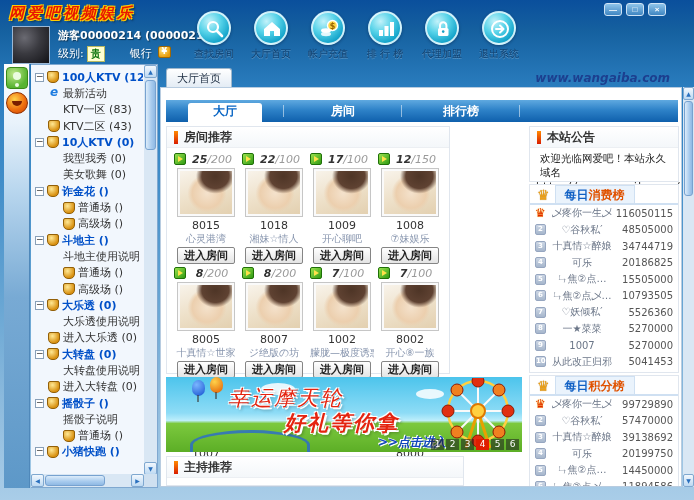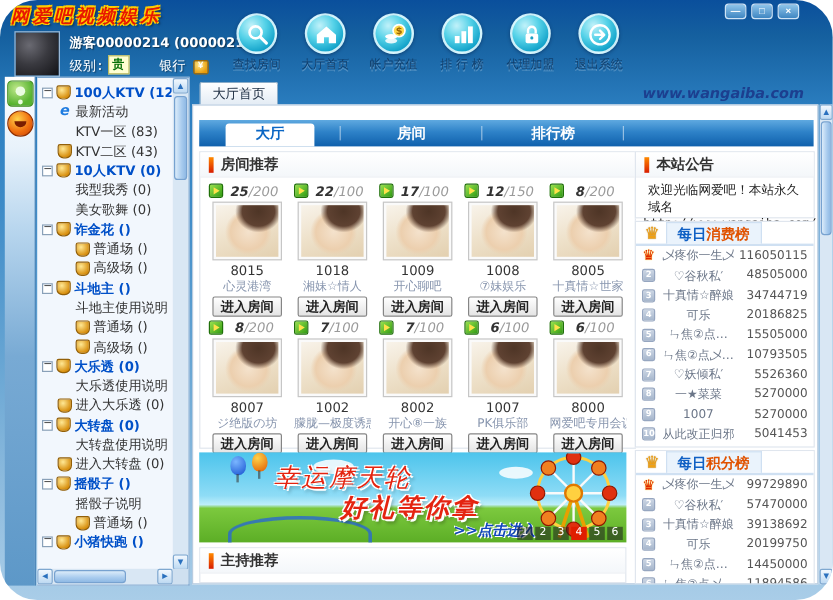--- a/index.html
+++ b/index.html
@@ -1,30 +1,30 @@
 <!DOCTYPE html>
 <html><head>
 <meta charset="utf-8">
 <style>
 *{box-sizing:border-box;margin:0;padding:0;}
 html,body{width:694px;height:500px;overflow:hidden;}
 body{font-family:"DejaVu Sans","Liberation Sans",sans-serif;font-size:11px;}
 #win{position:relative;width:694px;height:500px;overflow:hidden;
- background:linear-gradient(180deg,#0a4f9c 0%,#15609f 6%,#2b7ec0 18%,#3f8cc8 35%,#67a5d3 60%,#8fbcde 82%,#a9cde8 100%);border-radius:31px;}
+ background:linear-gradient(180deg,#0a4f9c 0%,#15609f 6%,#2b7ec0 18%,#3f8cc8 35%,#67a5d3 60%,#8fbcde 82%,#a9cde8 100%);}
 
 
 .logo{position:absolute;left:9px;top:4px;font-size:15px;font-weight:bold;font-style:italic;letter-spacing:3px;
  color:#e81800;text-shadow:1px 1px 0 #ffcc00,-1px -1px 0 #ffcc00,1px -1px 0 #ffcc00,-1px 1px 0 #ffcc00,2px 2px 2px rgba(0,0,0,.5);}
 .win-controls{position:absolute;right:28px;top:3px;display:flex;gap:4px;}
 .wc-btn{width:18px;height:13px;border:1px solid #cfe4f6;border-radius:3px;background:linear-gradient(180deg,#8ec4ea,#3f86c2);
  color:#fff;font-size:8px;line-height:10px;text-align:center;font-weight:bold;cursor:pointer;padding:0;}
 .avatar{position:absolute;left:12px;top:26px;width:38px;height:38px;border:1px solid #9ab8d6;
  background:radial-gradient(circle at 32% 30%,#6a6a72 0%,#3a3a40 45%,#121216 100%);}
 .user-name{position:absolute;left:58px;top:28px;color:#fff;font-weight:bold;font-size:11px;text-shadow:1px 1px 1px rgba(0,0,0,.5);}
-.user-row2{position:absolute;left:58px;top:46px;display:flex;align-items:flex-end;gap:3px;color:#fff;font-size:11px;text-shadow:1px 1px 1px rgba(0,0,0,.4);font-family:Liberation Mono, monospace;}
+.user-row2{position:absolute;left:58px;top:46px;display:flex;align-items:flex-start;gap:3px;color:#fff;font-size:11px;text-shadow:1px 1px 1px rgba(0,0,0,.4);}
 .level-box{background:#ffffd2;border:1px solid #b8b860;color:#067006;font-weight:bold;padding:0 3px;font-size:10px;text-shadow:none;}
 .bank{margin-left:22px;}
 .bank-icon{display:inline-block;width:13px;height:12px;border-radius:2px;margin-left:3px;
  background:radial-gradient(circle at 35% 30%,#ffe684,#e89b08 75%);border:1px solid #a06804;
  color:#fff;font-size:8px;line-height:10px;text-align:center;font-weight:bold;text-shadow:none;}
 
 
 .toolbar{position:absolute;left:192px;top:11px;display:flex;gap:13px;}
 .tool{width:44px;text-align:center;cursor:pointer;}
 .tool-circle{width:34px;height:34px;margin:0 auto;border-radius:50%;position:relative;
@@ -84,21 +84,21 @@
 .tab.active .tab-label{color:#0a66c4;}
 .tab.active::before{content:"";position:absolute;left:22px;right:22px;top:3px;bottom:0;background:#fff;border-radius:3px 3px 0 0;}
 .tab .sep{position:absolute;right:0;top:5px;bottom:5px;width:1px;background:rgba(255,255,255,.5);}
 
 .sec-box{position:absolute;border:1px solid #e0e6ee;background:#fff;}
 .sec-head{height:21px;display:flex;align-items:center;border-bottom:1px solid #eceff3;background:linear-gradient(180deg,#ffffff,#f4f7fa);}
 .red-bar{width:4px;height:13px;margin:0 6px 0 7px;background:linear-gradient(180deg,#ff8a00,#d81c00);}
 .sec-title{font-size:12px;font-weight:bold;color:#333;}
 
 
-.rooms-box{left:5px;top:38px;width:364px;height:248px;}
+.rooms-box{left:5px;top:38px;width:284px;height:248px;}
 .cards{display:flex;flex-wrap:wrap;justify-content:space-between;padding:2px 7px 0;}
 .card{width:64px;margin-top:2px;}
 .room-head{display:flex;align-items:center;height:14px;}
 .cam-icon{width:12px;height:12px;border-radius:2px;flex:none;position:relative;
  background:linear-gradient(135deg,#9ae24e,#2f9a12);border:1px solid #1f7008;}
 .cam-icon::after{content:"";position:absolute;left:3px;top:2px;width:0;height:0;border-left:5px solid #ffe24a;border-top:3px solid transparent;border-bottom:3px solid transparent;}
 .count{flex:1;text-align:center;font-size:11px;font-weight:bold;color:#333;font-style:italic;}
 .count .cap{color:#9a9a9a;font-weight:normal;}
 .photo-frame{width:58px;height:49px;margin:2px auto 0;background:#fafafa;border:1px solid #c6c6c6;padding:2px;cursor:pointer;}
 .photo{width:100%;height:100%;
@@ -123,21 +123,21 @@
  text-shadow:2px 2px 0 #fff,-1px -1px 0 #fff,1px -1px 0 #fff,-1px 1px 0 #fff,3px 3px 3px rgba(0,0,0,.3);}
 .banner-cta{position:absolute;left:212px;top:57px;font-size:12px;font-weight:bold;font-style:italic;color:#1246c0;
  text-shadow:1px 1px 0 #fff,-1px -1px 0 #fff;}
 .coaster{position:absolute;left:24px;bottom:-8px;width:120px;height:30px;border:3px solid #2a6ad0;border-radius:50% 50% 0 0;border-bottom:none;opacity:.8;}
 .wheel{position:absolute;right:2px;top:1px;}
 .pager{position:absolute;right:3px;bottom:2px;display:flex;gap:2px;}
 .pg{width:13px;height:11px;background:rgba(30,30,30,.55);color:#fff;font-size:9px;line-height:11px;text-align:center;cursor:pointer;}
 .pg.active{background:#e01e00;}
 
 
-.hosts-box{left:5px;top:368px;width:356px;height:30px;}
+.hosts-box{left:5px;top:368px;width:298px;height:30px;}
 
 
 .notice-box{left:368px;top:38px;width:150px;height:56px;}
 .notice-l1{font-size:10.5px;color:#222;padding:4px 4px 0 10px;}
 .notice-l2{font-size:10px;color:#222;font-family:"DejaVu Sans Mono","Liberation Mono",monospace;padding:1px 4px 0 6px;}
 .rank-box{left:368px;top:96px;width:150px;}
 .consume-box{height:189px;}
 .points-box{top:287px;height:112px;}
 .rank-head{height:20px;display:flex;align-items:flex-end;border-bottom:2px solid #cfe0f2;background:#fff;}
 .crown-glyph{color:#f0a014;font-size:14px;line-height:16px;margin:0 5px 0 7px;text-shadow:0 0 1px #a06a00;}

